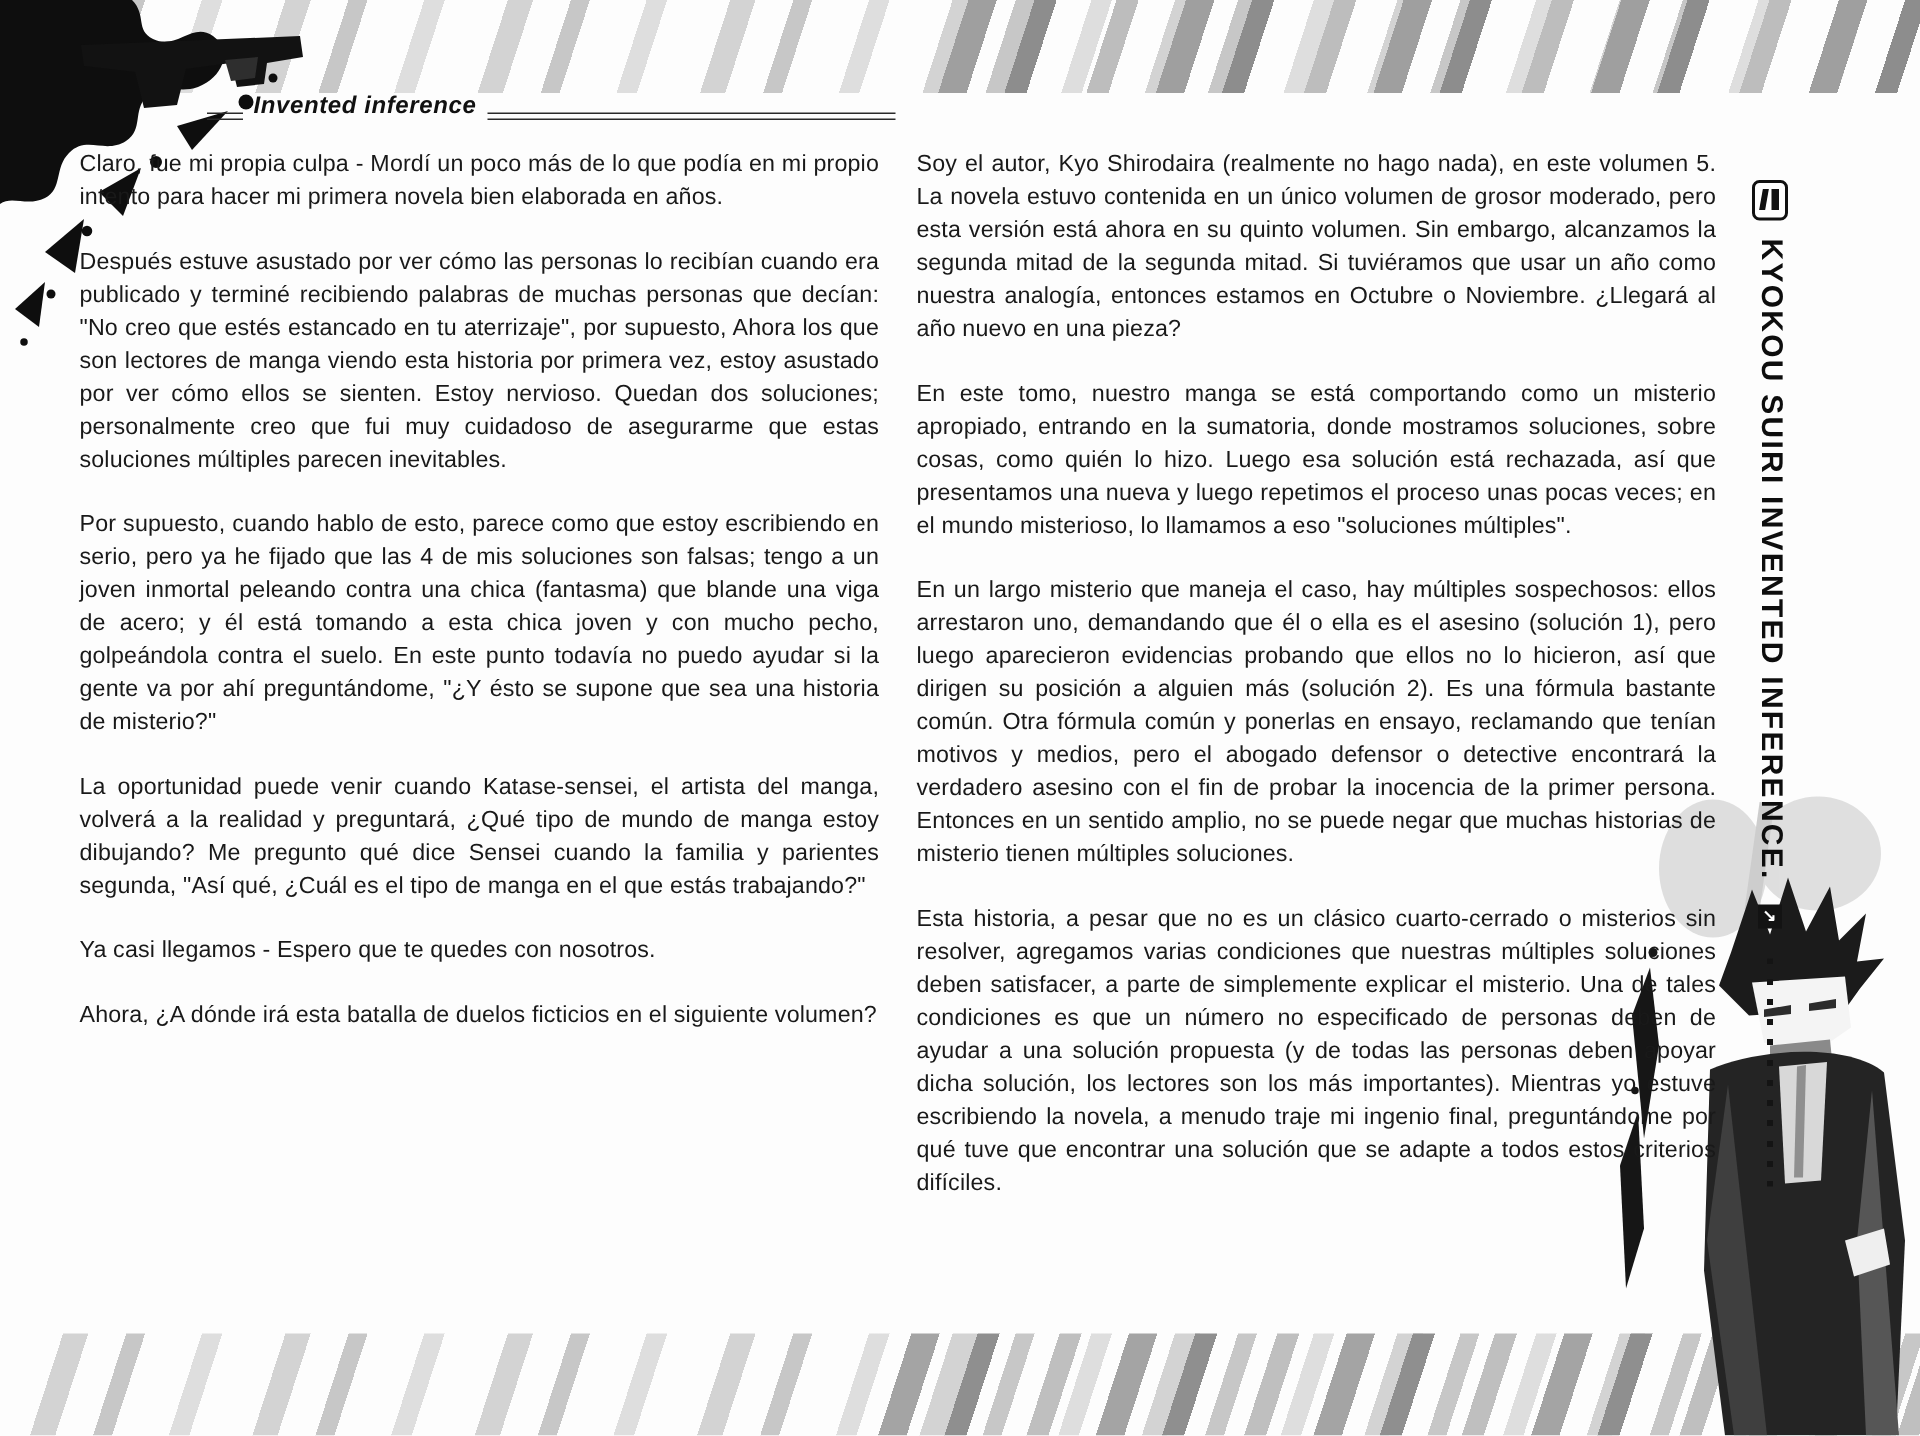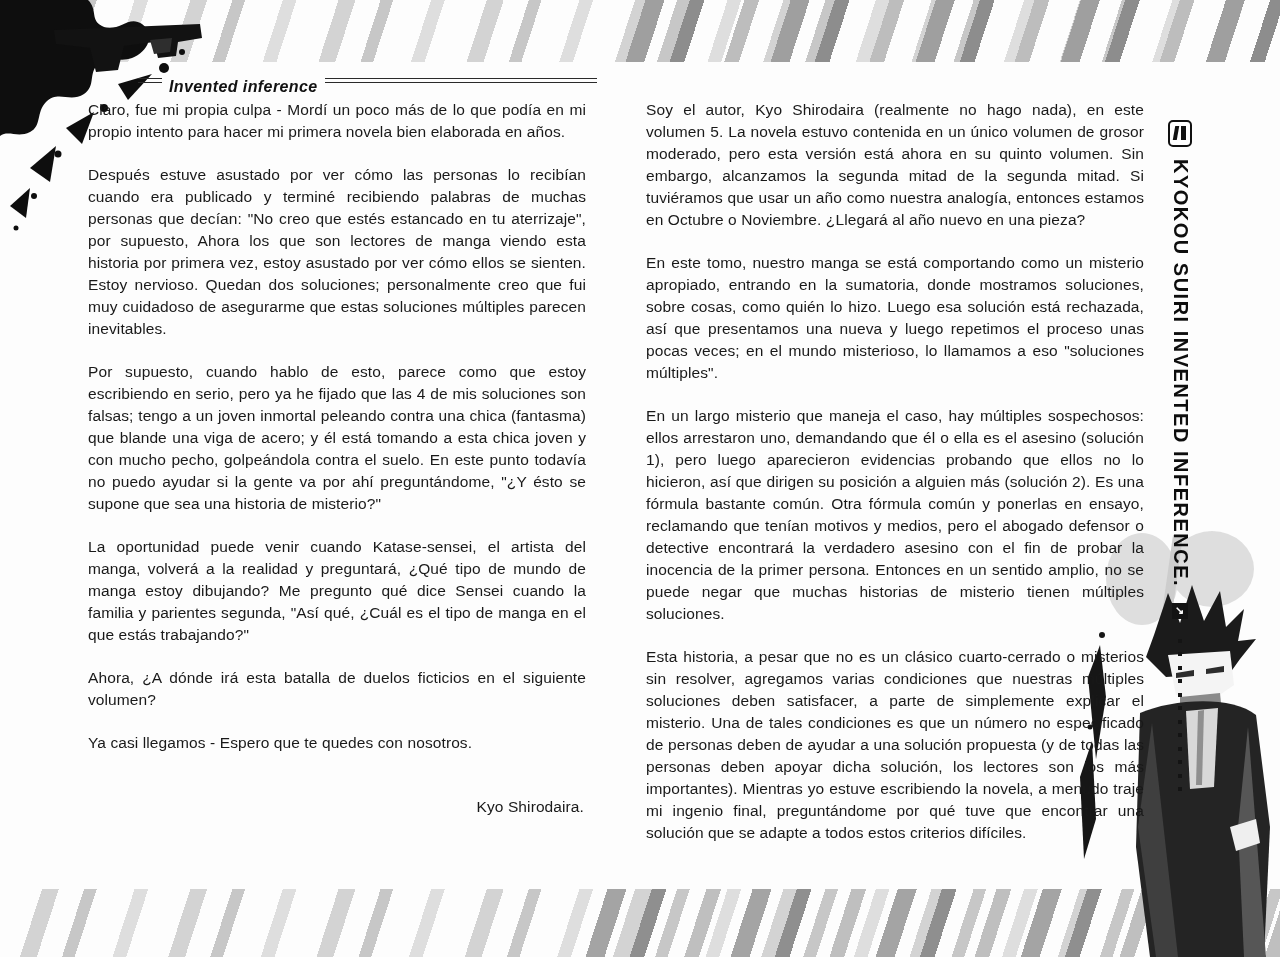--- a/index.html
+++ b/index.html
@@ -43,42 +43,42 @@
       transparent 48px 72px, #8f8f8f 72px 86px,
       transparent 86px 124px, #bfbfbf 124px 138px);
   }
 
   
   .ink-splat { position:absolute; top:0; left:0; z-index:2; }
   .character-art { position:absolute; right:0; bottom:0; z-index:2; }
 
   
   .header-row {
-    position:absolute; left:138px; top:78px; width:459px;
-    display:flex; align-items:flex-start; gap:7px; z-index:3;
+    position:absolute; left:138px; top:62px; width:459px;
+    display:flex; align-items:flex-end; gap:7px; z-index:3;
   }
   .header-title {
     font-style:italic; font-weight:bold; font-size:16px;
     white-space:nowrap; letter-spacing:0.4px; color:#111;
   }
   .rule {
     border-top:1.5px solid #2a2a2a; border-bottom:1.5px solid #2a2a2a; height:5px;
   }
   .rule-left { width:24px; }
   .rule-right { flex:1; }
 
   
   .columns {
     position:absolute; left:53px; top:99px; width:1092px;
     display:flex; gap:25px; z-index:3;
   }
   .col { width:533px; }
   .col p {
     font-size:15.5px; line-height:22px; text-align:justify;
-    margin-bottom:21px; letter-spacing:0.1px; color:#191919;margin-left:35px;
+    margin-bottom:21px; letter-spacing:0.1px; color:#191919;
   }
   .signature {
     text-align:right !important; margin-top:42px; padding-right:2px;
   }
 
   
   .sidebar {
     position:absolute; left:1154px; top:120px; width:52px;
     display:flex; flex-direction:column; align-items:center; z-index:3;
   }
@@ -164,23 +164,22 @@
     <span class="header-title">Invented inference</span>
     <span class="rule rule-right"></span>
   </div>
 
   <div class="columns">
     <div class="col">
       <p>Claro, fue mi propia culpa - Mordí un poco más de lo que podía en mi propio intento para hacer mi primera novela bien elaborada en años.</p>
       <p>Después estuve asustado por ver cómo las personas lo recibían cuando era publicado y terminé recibiendo palabras de muchas personas que decían: "No creo que estés estancado en tu aterrizaje", por supuesto, Ahora los que son lectores de manga viendo esta historia por primera vez, estoy asustado por ver cómo ellos se sienten. Estoy nervioso. Quedan dos soluciones; personalmente creo que fui muy cuidadoso de asegurarme que estas soluciones múltiples parecen inevitables.</p>
       <p>Por supuesto, cuando hablo de esto, parece como que estoy escribiendo en serio, pero ya he fijado que las 4 de mis soluciones son falsas; tengo a un joven inmortal peleando contra una chica (fantasma) que blande una viga de acero; y él está tomando a esta chica joven y con mucho pecho, golpeándola contra el suelo. En este punto todavía no puedo ayudar si la gente va por ahí preguntándome, "¿Y ésto se supone que sea una historia de misterio?"</p>
       <p>La oportunidad puede venir cuando Katase-sensei, el artista del manga, volverá a la realidad y preguntará, ¿Qué tipo de mundo de manga estoy dibujando? Me pregunto qué dice Sensei cuando la familia y parientes segunda, "Así qué, ¿Cuál es el tipo de manga en el que estás trabajando?"</p>
+      <p>Ya casi llegamos - Espero que te quedes con nosotros.</p>
       <p>Ahora, ¿A dónde irá esta batalla de duelos ficticios en el siguiente volumen?</p>
-      <p>Ya casi llegamos - Espero que te quedes con nosotros.</p>
-      <p class="signature">Kyo Shirodaira.</p>
     </div>
     <div class="col">
       <p>Soy el autor, Kyo Shirodaira (realmente no hago nada), en este volumen 5. La novela estuvo contenida en un único volumen de grosor moderado, pero esta versión está ahora en su quinto volumen. Sin embargo, alcanzamos la segunda mitad de la segunda mitad. Si tuviéramos que usar un año como nuestra analogía, entonces estamos en Octubre o Noviembre. ¿Llegará al año nuevo en una pieza?</p>
       <p>En este tomo, nuestro manga se está comportando como un misterio apropiado, entrando en la sumatoria, donde mostramos soluciones, sobre cosas, como quién lo hizo. Luego esa solución está rechazada, así que presentamos una nueva y luego repetimos el proceso unas pocas veces; en el mundo misterioso, lo llamamos a eso "soluciones múltiples".</p>
       <p>En un largo misterio que maneja el caso, hay múltiples sospechosos: ellos arrestaron uno, demandando que él o ella es el asesino (solución 1), pero luego aparecieron evidencias probando que ellos no lo hicieron, así que dirigen su posición a alguien más (solución 2). Es una fórmula bastante común. Otra fórmula común y ponerlas en ensayo, reclamando que tenían motivos y medios, pero el abogado defensor o detective encontrará la verdadero asesino con el fin de probar la inocencia de la primer persona. Entonces en un sentido amplio, no se puede negar que muchas historias de misterio tienen múltiples soluciones.</p>
       <p>Esta historia, a pesar que no es un clásico cuarto-cerrado o misterios sin resolver, agregamos varias condiciones que nuestras múltiples soluciones deben satisfacer, a parte de simplemente explicar el misterio. Una de tales condiciones es que un número no especificado de personas deben de ayudar a una solución propuesta (y de todas las personas deben apoyar dicha solución, los lectores son los más importantes). Mientras yo estuve escribiendo la novela, a menudo traje mi ingenio final, preguntándome por qué tuve que encontrar una solución que se adapte a todos estos criterios difíciles.</p>
     </div>
   </div>
 
   <div class="sidebar">

